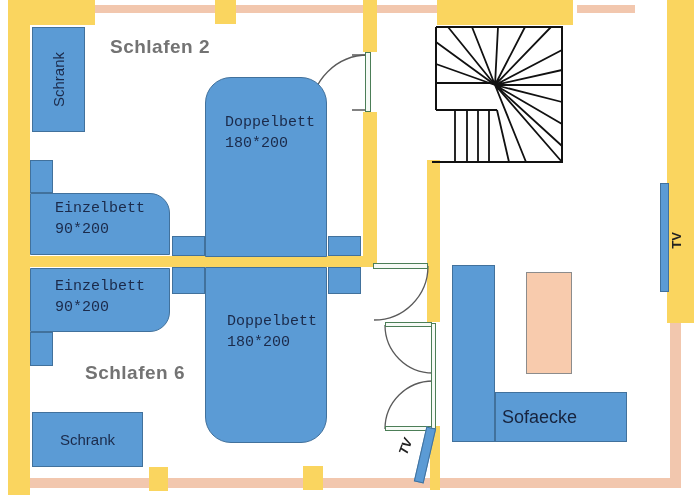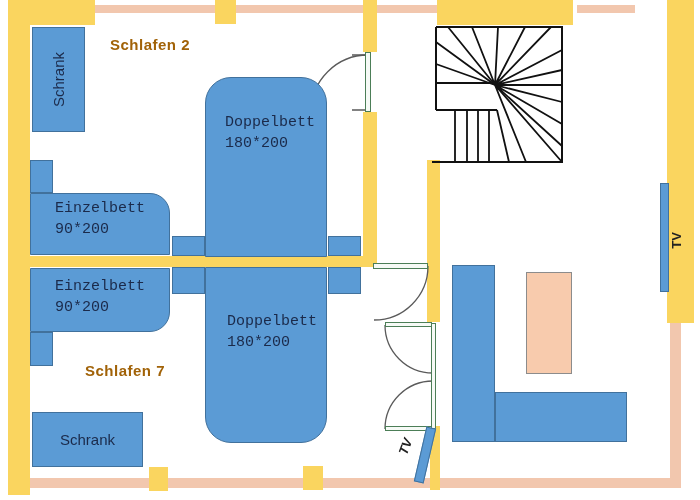--- a/index.html
+++ b/index.html
@@ -17,21 +17,21 @@
   .doorpanel{
     position:absolute;background:#f6faf6;border:1.5px solid #4C7E57;
     box-sizing:border-box;
   }
   .bedlabel{
     position:absolute;color:#1B2A4A;font-size:15px;line-height:21px;
     white-space:nowrap;
   }
   .bedlabel span{display:block;font-family:Liberation Mono, monospace;}
   .roomtitle{
-    position:absolute;color:#a16207;font-size:15px;font-weight:bold;
+    position:absolute;color:#737373;font-size:19px;font-weight:bold;
     white-space:nowrap;letter-spacing:.5px;
   }
   .centerbox{display:flex;align-items:center;justify-content:center;}
   .schrank-v{transform:rotate(-90deg);color:#1B2A4A;font-size:15px;white-space:nowrap;}
   .schrank-h{color:#1B2A4A;font-size:15px;}
   .sofalabel{
     position:absolute;left:452px;top:392px;width:175px;height:50px;
     color:#17233D;font-size:18px;
   }
   .tvlabel{color:#222;font-size:13px;font-weight:bold;}
@@ -106,21 +106,21 @@
   </div>
 
   <div class="furn" style="left:205px;top:77px;width:122px;height:180px;border-radius:26px 26px 0 0;"></div>
   <div class="bedlabel" style="left:225px;top:112px;">
     <span>Doppelbett</span>
     <span>180*200</span>
   </div>
   <div class="furn" style="left:172px;top:236px;width:33px;height:20px;"></div>
   <div class="furn" style="left:328px;top:236px;width:33px;height:20px;"></div>
 
-  <div class="roomtitle" style="left:85px;top:362px;">Schlafen 7</div>
+  <div class="roomtitle" style="left:85px;top:362px;">Schlafen 6</div>
 
   <div class="furn" style="left:30px;top:268px;width:140px;height:64px;border-radius:0 0 20px 0;"></div>
   <div class="furn" style="left:30px;top:332px;width:23px;height:34px;"></div>
   <div class="bedlabel" style="left:55px;top:276px;">
     <span>Einzelbett</span>
     <span>90*200</span>
   </div>
 
   <div class="furn" style="left:205px;top:267px;width:122px;height:176px;border-radius:0 0 26px 26px;"></div>
   <div class="bedlabel" style="left:227px;top:311px;">
@@ -129,20 +129,23 @@
   </div>
   <div class="furn" style="left:172px;top:267px;width:33px;height:27px;"></div>
   <div class="furn" style="left:328px;top:267px;width:33px;height:27px;"></div>
 
   <div class="furn centerbox" style="left:32px;top:412px;width:111px;height:55px;">
     <span class="schrank-h">Schrank</span>
   </div>
 
   <div class="furn" style="left:452px;top:265px;width:43px;height:177px;"></div>
   <div class="furn" style="left:495px;top:392px;width:132px;height:50px;"></div>
+  <div class="sofalabel centerbox">
+    <span>Sofaecke</span>
+  </div>
   <div class="furn" style="left:526px;top:272px;width:46px;height:102px;background:#F8CBAD;border:1px solid #8C8C8C;"></div>
 
   <div class="furn" style="left:660px;top:183px;width:9px;height:109px;border-width:1px;"></div>
   <div class="abs centerbox" style="left:658px;top:228px;width:36px;height:24px;">
     <span class="tvlabel" style="transform:rotate(-90deg);">TV</span>
   </div>
 
   <div class="furn" style="left:420px;top:427px;width:10px;height:56px;border-width:1px;transform:rotate(13deg);"></div>
   <div class="abs centerbox" style="left:390px;top:434px;width:30px;height:24px;">
     <span class="tvlabel" style="transform:rotate(-70deg);font-style:italic;">TV</span>

